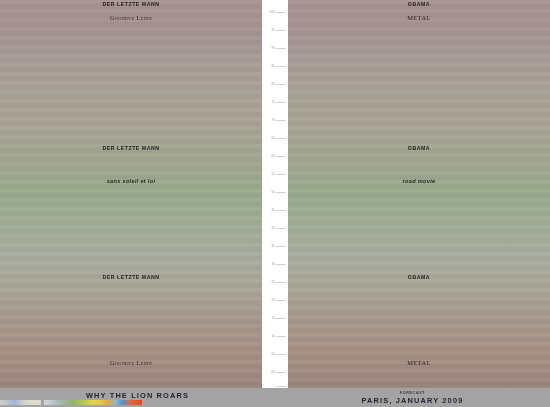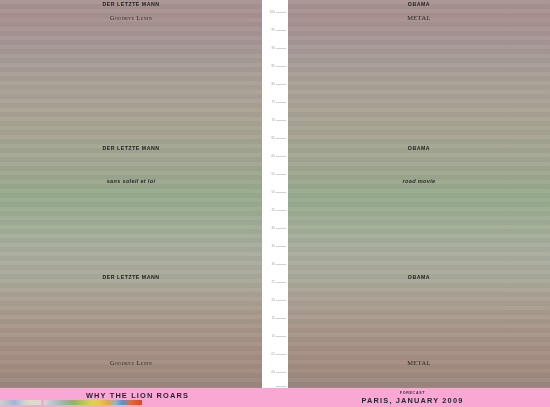--- a/index.html
+++ b/index.html
@@ -111,21 +111,21 @@
   .tick-mark{
     flex:1;
     height:1px;
     background:#d2d2d2;
     margin-right:2px;
   }
 
   
   #footer{
     position:absolute;left:0;top:388px;width:550px;height:19px;
-    background:#f9a8d4;
+    background:#a3a3a3;
   }
   .foot-half{
     position:absolute;top:0;width:275px;height:19px;
   }
   #foot-left{left:0;}
   #foot-right{left:275px;}
 
   .foot-title{
     position:absolute;left:0;width:100%;
     text-align:center;

